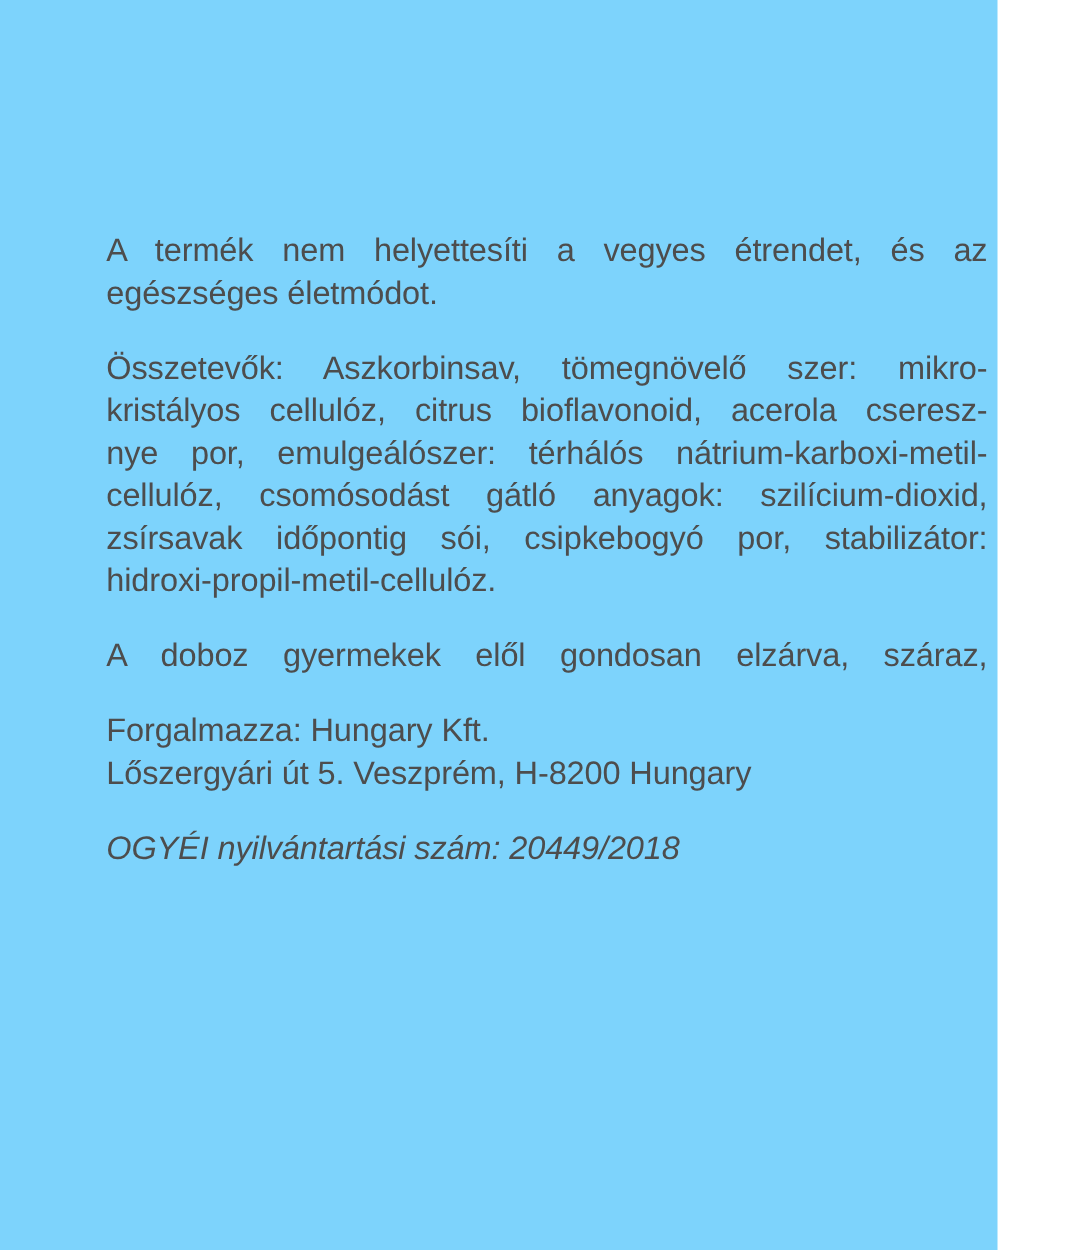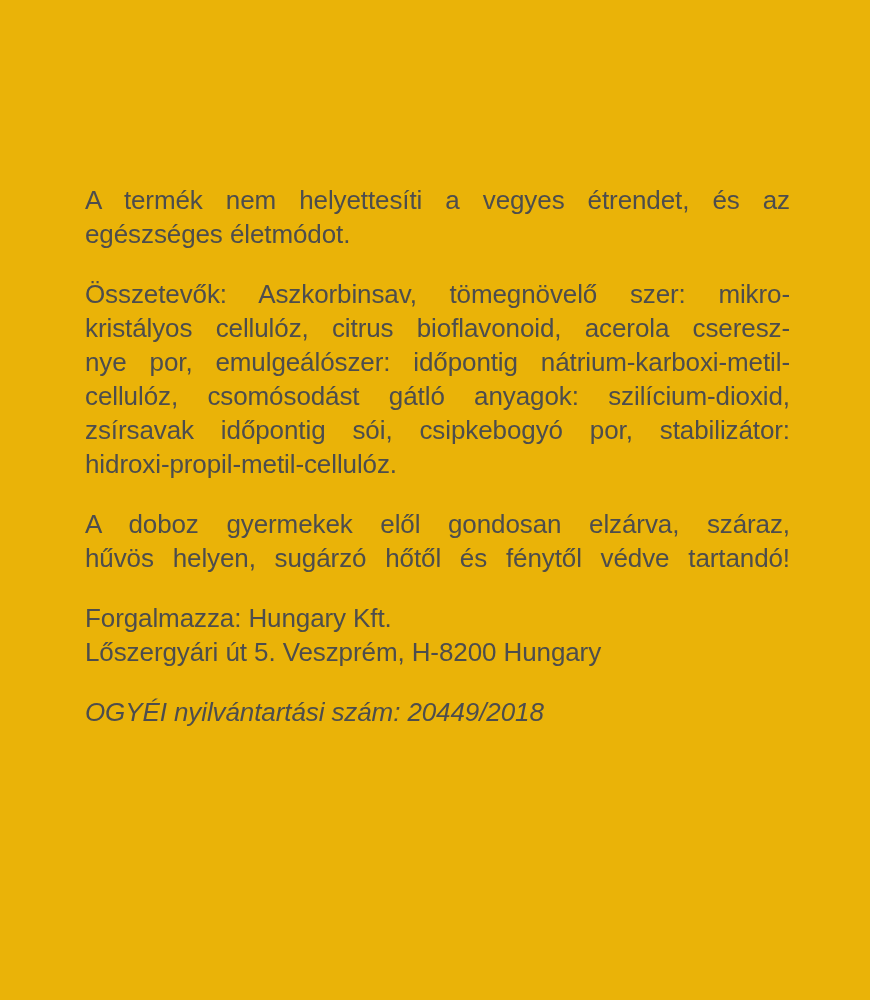--- a/index.html
+++ b/index.html
@@ -2,23 +2,23 @@
 <html lang="hu"><head>
 <meta charset="utf-8">
 <style>
   html, body {
     margin: 0;
     padding: 0;
     background: #ffffff;
   }
   .label-sheet {
     position: relative;
-    width: 870px;
+    width: 798px;
     height: 1000px;
-    background: #eab308;
+    background: #7dd3fc;
     overflow: hidden;
   }
   .text-block {
     position: absolute;
     left: 85px;
     top: 183px;
     width: 705px;
     font-family: "Liberation Sans", "DejaVu Sans", sans-serif;
     font-size: 26px;
     line-height: 34px;
@@ -51,30 +51,29 @@
       <span class="line just">A termék nem helyettesíti a vegyes étrendet, és az</span>
       <span class="line">egészséges életmódot.</span>
     </div>
 
     <div class="para">
       <span class="line just">
         <span class="bold">Összetevők:</span>
         <span>Aszkorbinsav, tömegnövelő szer: mikro-</span>
       </span>
       <span class="line just">kristályos cellulóz, citrus bioflavonoid, acerola cseresz-</span>
-      <span class="line just">nye por, emulgeálószer: időpontig nátrium-karboxi-metil-</span>
+      <span class="line just">nye por, emulgeálószer: térhálós nátrium-karboxi-metil-</span>
       <span class="line just">cellulóz, csomósodást gátló anyagok: szilícium-dioxid,</span>
       <span class="line just">zsírsavak időpontig sói, csipkebogyó por, stabilizátor:</span>
       <span class="line">hidroxi-propil-metil-cellulóz.</span>
     </div>
 
 
     <div class="para">
       <span class="line just">A doboz gyermekek elől gondosan elzárva, száraz,</span>
-      <span class="line just">hűvös helyen, sugárzó hőtől és fénytől védve tartandó!</span>
     </div>
 
     <div class="para">
       <span class="line">Forgalmazza: Hungary Kft.</span>
       <span class="line">Lőszergyári út 5. Veszprém, H-8200 Hungary</span>
     </div>
 
 
     <div class="para">
       <span class="line italic">OGYÉI nyilvántartási szám: 20449/2018</span>

